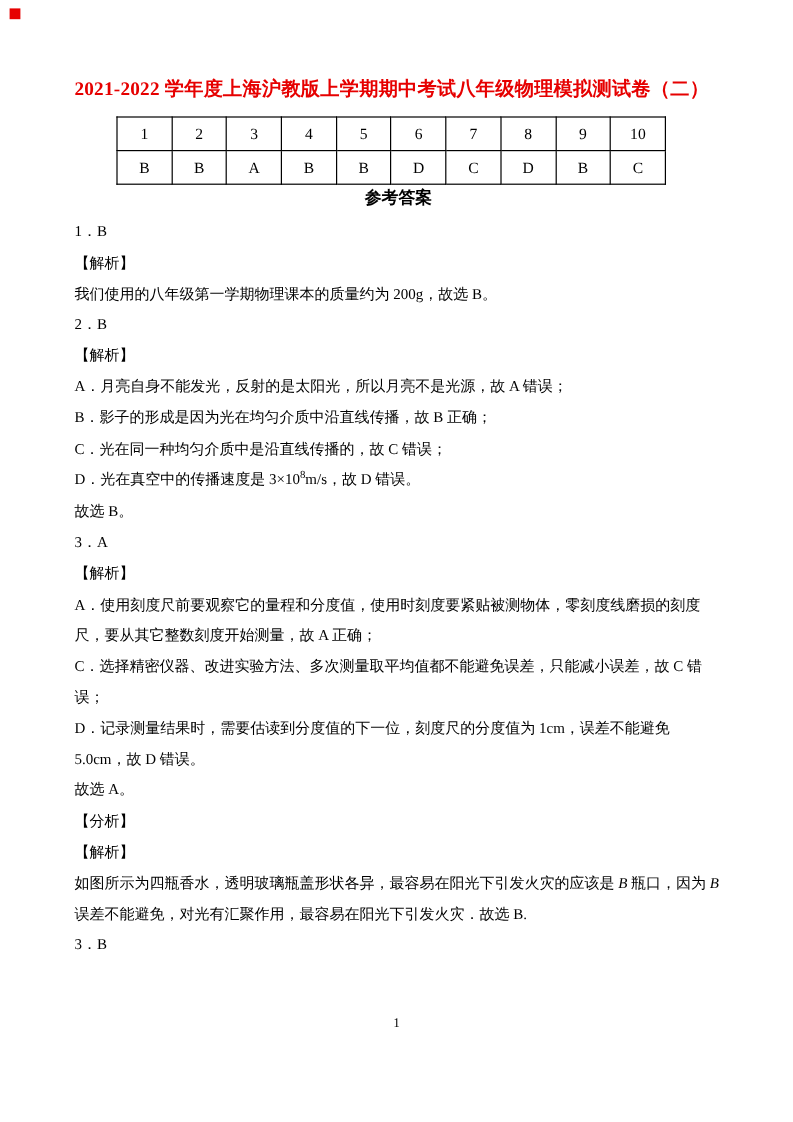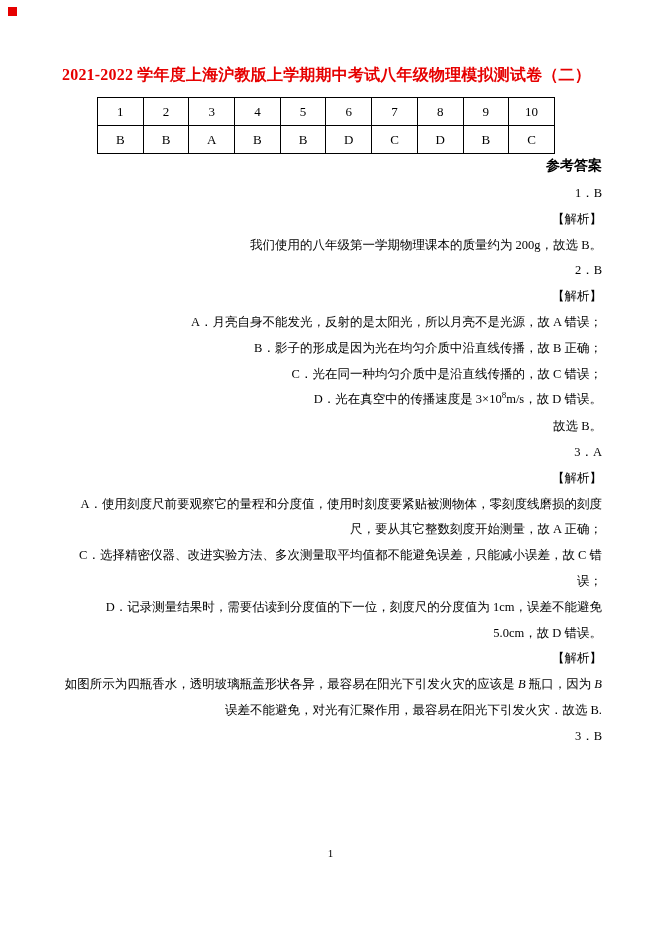--- a/index.html
+++ b/index.html
@@ -33,27 +33,27 @@
   }
   table.answer-key td {
     border:1px solid #000;
     height:27px;
     text-align:center;
     vertical-align:middle;
     font-size:13px;
     padding:0;
   }
   .ref-heading {
-    text-align:right;
+    text-align:center;
     font-weight:bold;
     font-size:14px;
     line-height:20px;
     margin:2px 0 0 0;
   }
-  .body-lines { margin-top:5px;text-align:right; }
+  .body-lines { margin-top:5px; }
   .body-lines p {
     margin:0;
     font-size:12.5px;
     line-height:25.8px;
     width:540px;
   }
   .sup {
     font-size:9px;
     position:relative;
     top:-5px;
@@ -116,20 +116,22 @@
     <p>A．月亮自身不能发光，反射的是太阳光，所以月亮不是光源，故 A 错误；</p>
     <p>B．影子的形成是因为光在均匀介质中沿直线传播，故 B 正确；</p>
     <p>C．光在同一种均匀介质中是沿直线传播的，故 C 错误；</p>
     <p><span>D．光在真空中的传播速度是 3×10</span><span class="sup">8</span><span>m/s，故 D 错误。</span></p>
     <p>故选 B。</p>
     <p>3．A</p>
     <p>【解析】</p>
     <p>A．使用刻度尺前要观察它的量程和分度值，使用时刻度要紧贴被测物体，零刻度线磨损的刻度尺，要从其它整数刻度开始测量，故 A 正确；</p>
     <p>C．选择精密仪器、改进实验方法、多次测量取平均值都不能避免误差，只能减小误差，故 C 错误；</p>
     <p>D．记录测量结果时，需要估读到分度值的下一位，刻度尺的分度值为 1cm，误差不能避免 5.0cm，故 D 错误。</p>
+    <p>故选 A。</p>
+    <p>【分析】</p>
     <p>【解析】</p>
     <p><span>如图所示为四瓶香水，透明玻璃瓶盖形状各异，最容易在阳光下引发火灾的应该是 </span><span class="em-letter">B</span><span> 瓶口，因为 </span><span class="em-letter">B</span><span> 误差不能避免，对光有汇聚作用，最容易在阳光下引发火灾．故选 B.</span></p>
     <p>3．B</p>
   </div>
 
 </div>
 
 <div class="page-number">1</div>
 
 </body></html>

